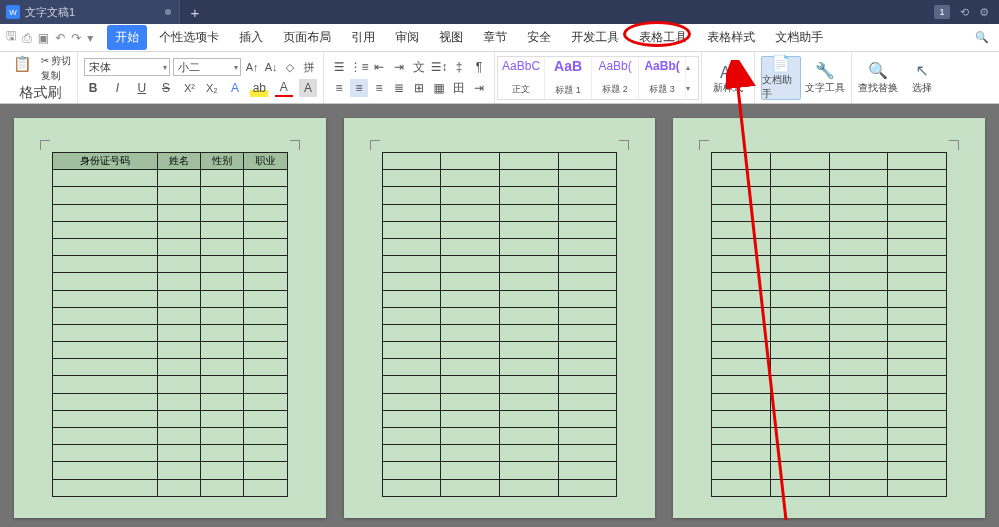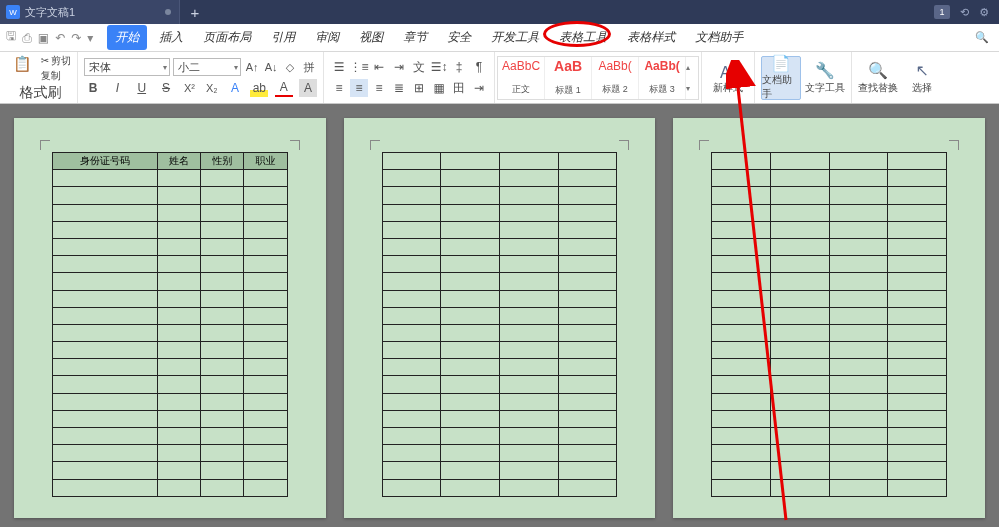--- a/index.html
+++ b/index.html
@@ -11,42 +11,42 @@
   .tab .doc-icon { width: 14px; height: 14px; background: #3a82f7; border-radius: 2px; margin-right: 5px; display: flex; align-items: center; justify-content: center; color: #fff; font-size: 8px; }
   .tab .close-dot { position: absolute; right: 8px; width: 6px; height: 6px; background: #7a869e; border-radius: 50%; }
   .newtab { width: 30px; text-align: center; font-size: 15px; color: #cbd2e2; cursor: pointer; }
   .titlebar-right { margin-left: auto; display: flex; align-items: center; padding-right: 10px; gap: 10px; }
   .notif { width: 16px; height: 14px; background: #5a6688; border-radius: 2px; color: #fff; font-size: 9px; display: flex; align-items: center; justify-content: center; }
   
   
   .menurow { height: 28px; background: #fff; border-bottom: 1px solid #d8d8d8; display: flex; align-items: center; font-size: 12px; color: #333; padding-left: 6px; }
   .qat { display: flex; gap: 6px; align-items: center; margin-right: 14px; }
   .qat span { color: #888; font-size: 12px; cursor: pointer; }
-  .menus { display: flex; align-items: center; gap: 4px; font-style: italic; }
+  .menus { display: flex; align-items: center; gap: 4px; }
   .menu { padding: 4px 8px; cursor: pointer; border-radius: 3px; }
   .menu.active { background: #3a82f7; color: #fff; }
   .menu.circled { position: relative; }
   .circled-ring { position: absolute; border: 3px solid #e60000; border-radius: 50%/50%; width: 68px; height: 26px; top: -4px; left: -8px; pointer-events: none; }
   .searchbox { margin-left: auto; display: flex; align-items: center; color: #999; font-size: 11px; padding-right: 10px; gap: 3px; }
   
   
   .ribbon { height: 52px; background: #fff; border-bottom: 1px solid #c8c8c8; display: flex; align-items: center; padding: 0 4px; font-size: 11px; color: #444; }
   .rgroup { display: flex; flex-direction: column; align-items: center; justify-content: center; height: 100%; padding: 0 6px; border-right: 1px solid #e4e4e4; }
   .rgroup.row { flex-direction: row; gap: 4px; }
   .btncol { display: flex; flex-direction: column; align-items: center; gap: 1px; cursor: pointer; padding: 1px 3px; }
   .fontsel { display: flex; flex-direction: column; gap: 3px; }
   .fontsel-row { display: flex; gap: 3px; align-items: center; justify-content: space-between; }
   .combo { height: 18px; border: 1px solid #bbb; background: #fff; font-size: 11px; padding: 0 14px 0 4px; position: relative; display: flex; align-items: center; }
   .combo::after { content: "▾"; position: absolute; right: 2px; font-size: 8px; color: #777; }
   .ibtn { width: 18px; height: 18px; display: flex; align-items: center; justify-content: center; font-size: 12px; cursor: pointer; color: #555; }
   .ibtn.sm { width: 16px; font-size: 11px; }
   .pararow { display: flex; gap: 2px; }
   .style-gallery { display: flex; height: 44px; border: 1px solid #ddd; }
   .style-item { width: 47px; display: flex; flex-direction: column; align-items: center; justify-content: center; border-right: 1px solid #eee; cursor: pointer; }
-  .style-item .prev { font-size: 12px; color: #ef4444; }
+  .style-item .prev { font-size: 12px; color: #8b5cf6; }
   .style-item .prev.big { font-size: 14px; font-weight: bold; }
   .style-item .slbl { font-size: 9px; color: #555; margin-top: 10px; }
   .style-more { width: 12px; display: flex; flex-direction: column; justify-content: space-around; font-size: 8px; color: #777; }
   .bigbtn { display: flex; flex-direction: column; align-items: center; justify-content: center; width: 40px; cursor: pointer; height: 44px; }
   .bigbtn svg, .bigbtn .glyph { height: 20px; }
   .bigbtn .glyph { font-size: 16px; color: #5a6a8a; }
   .bigbtn .lbl2 { font-size: 10px; }
   .bigbtn.hot { background: #d6e4f5; border: 1px solid #9ec1ea; border-radius: 2px; }
   
   
@@ -84,20 +84,21 @@
   <div class="qat">
     <span>🖫</span>
     <span>⎙</span>
     <span>▣</span>
     <span>↶</span>
     <span>↷</span>
     <span>▾</span>
   </div>
   <div class="menus">
     <div class="menu active">开始</div>
+    <div class="menu">个性选项卡</div>
     <div class="menu">插入</div>
     <div class="menu">页面布局</div>
     <div class="menu">引用</div>
     <div class="menu">审阅</div>
     <div class="menu">视图</div>
     <div class="menu">章节</div>
     <div class="menu">安全</div>
     <div class="menu">开发工具</div>
     <div class="menu circled">
       <span>表格工具</span>

